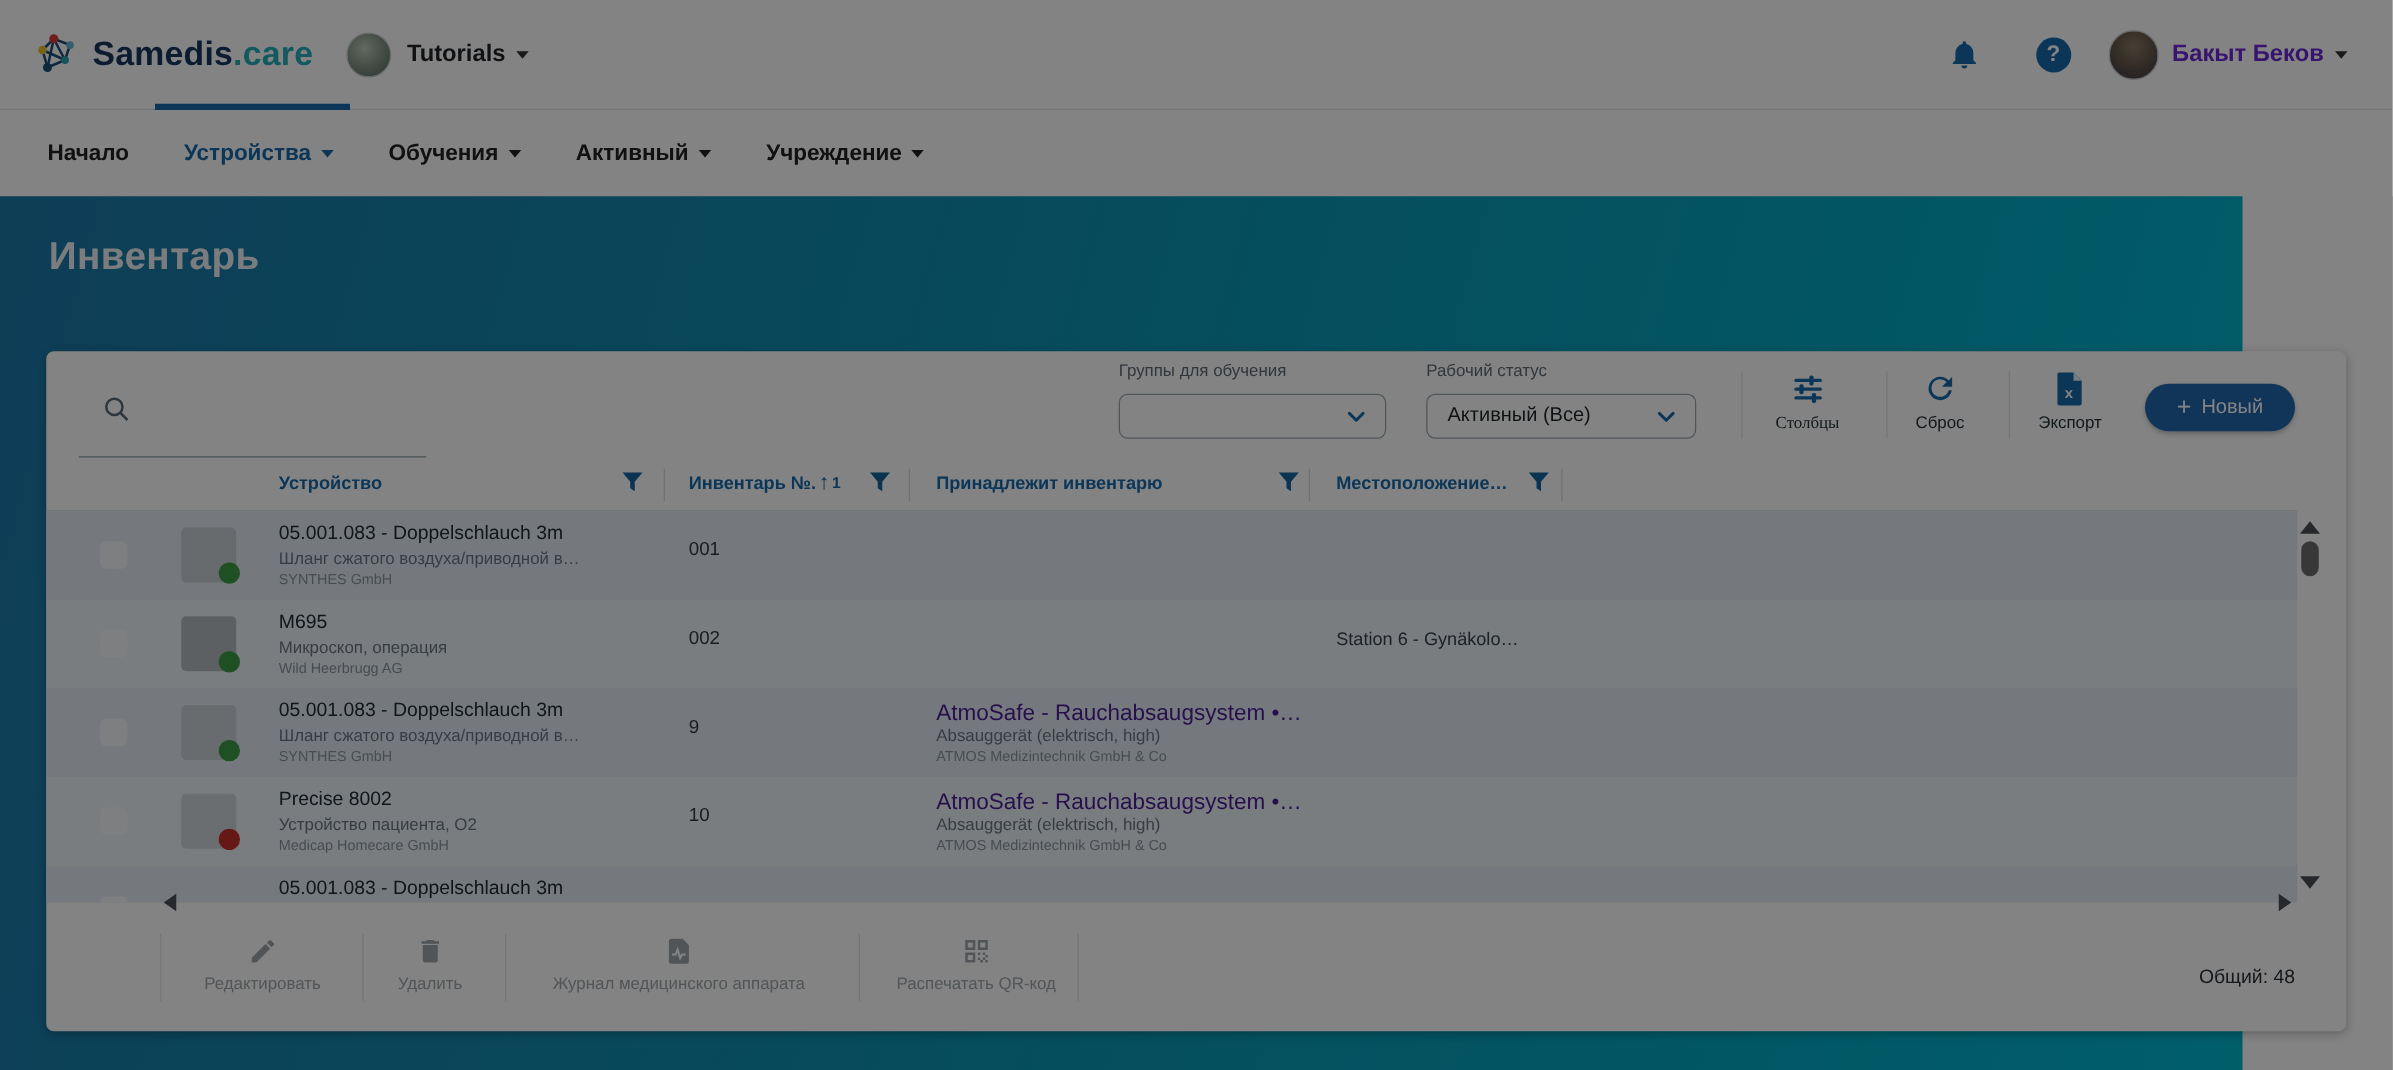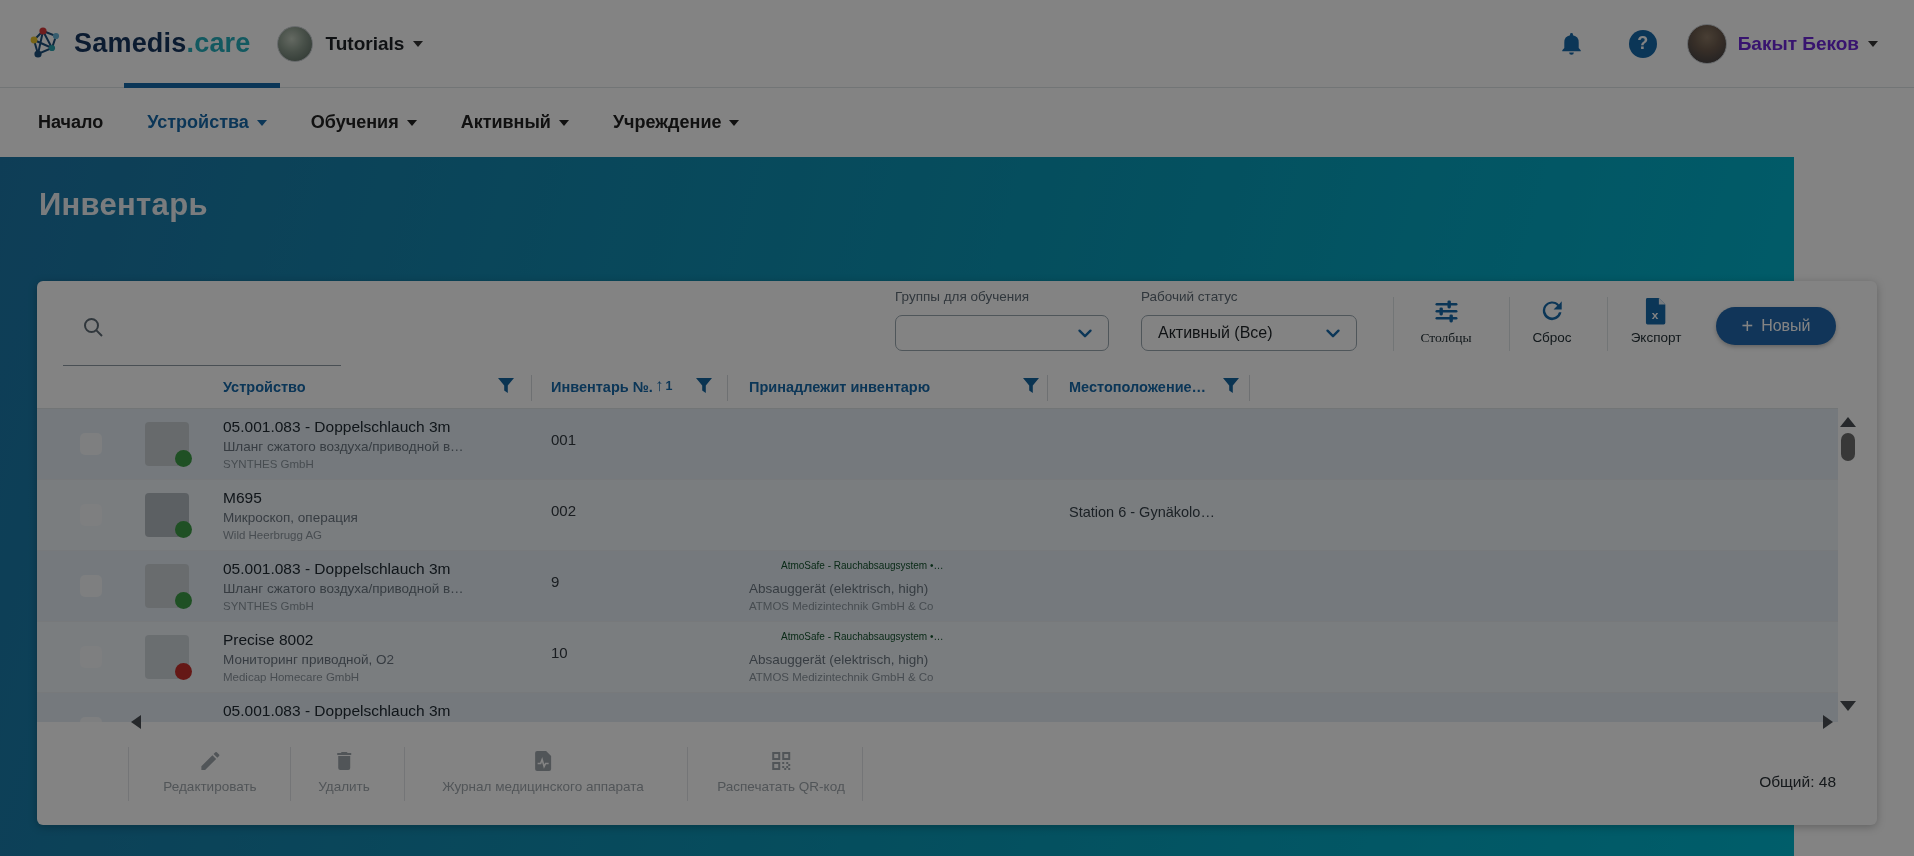--- a/index.html
+++ b/index.html
@@ -92,21 +92,21 @@
   .row.even{background:#eef3f8;}
   .checkbox{position:absolute;left:43px;top:24px;width:22px;height:22px;border-radius:5px;background:#f5f7f9;cursor:pointer;}
   .thumb{position:absolute;left:108px;top:13px;width:44px;height:44px;border-radius:4px;}
   .status-dot{position:absolute;left:30px;top:28px;width:17px;height:17px;border-radius:50%;}
   .dot-green{background:#3d9c46;}
   .dot-red{background:#c4302b;}
   .cell-name{position:absolute;left:186px;top:9px;font-size:15.5px;color:#212b33;white-space:nowrap;}
   .cell-type{position:absolute;left:186px;top:30px;font-size:13.5px;color:#6b7680;white-space:nowrap;}
   .cell-maker{position:absolute;left:186px;top:49px;font-size:11.5px;color:#8b959d;white-space:nowrap;}
   .cell-inv{position:absolute;left:514px;top:22px;font-size:15px;color:#333a40;}
-  .bel-name{position:absolute;left:712px;top:9px;font-size:10px;color:#14532d;white-space:nowrap;margin-left:32px;}
+  .bel-name{position:absolute;left:712px;top:9px;font-size:18px;color:#4c1d95;white-space:nowrap;}
   .bel-type{position:absolute;left:712px;top:30px;font-size:13.5px;color:#6b7680;white-space:nowrap;}
   .bel-maker{position:absolute;left:712px;top:49px;font-size:11.5px;color:#8b959d;white-space:nowrap;}
   .cell-loc{position:absolute;left:1032px;top:24px;font-size:14.5px;color:#37424a;white-space:nowrap;}
 
   
   .tri{width:0;height:0;position:absolute;cursor:pointer;}
   .tri-left{border-top:7px solid transparent;border-bottom:7px solid transparent;border-right:10px solid #4a4f54;left:94px;top:434px;}
   .tri-right{border-top:7px solid transparent;border-bottom:7px solid transparent;border-left:10px solid #4a4f54;left:1786px;top:434px;}
   .tri-up{border-left:8px solid transparent;border-right:8px solid transparent;border-bottom:10px solid #4a4f54;left:1803px;top:136px;}
   .tri-down{border-left:8px solid transparent;border-right:8px solid transparent;border-top:10px solid #4a4f54;left:1803px;top:420px;}
@@ -350,21 +350,21 @@
           <span class="bel-type">Absauggerät (elektrisch, high)</span>
           <span class="bel-maker">ATMOS Medizintechnik GmbH &amp; Co</span>
         </div>
 
         <div class="row even" style="top:213px;">
           <span class="checkbox"></span>
           <span class="thumb" style="background:#cfd6da;">
             <span class="status-dot dot-red"></span>
           </span>
           <span class="cell-name">Precise 8002</span>
-          <span class="cell-type">Мониторинг приводной, O2</span>
+          <span class="cell-type">Устройство пациента, O2</span>
           <span class="cell-maker">Medicap Homecare GmbH</span>
           <span class="cell-inv">10</span>
           <span class="bel-name">AtmoSafe - Rauchabsaugsystem •…</span>
           <span class="bel-type">Absauggerät (elektrisch, high)</span>
           <span class="bel-maker">ATMOS Medizintechnik GmbH &amp; Co</span>
         </div>
 
         <div class="row odd" style="top:284px;">
           <span class="checkbox"></span>
           <span class="cell-name">05.001.083 - Doppelschlauch 3m</span>

